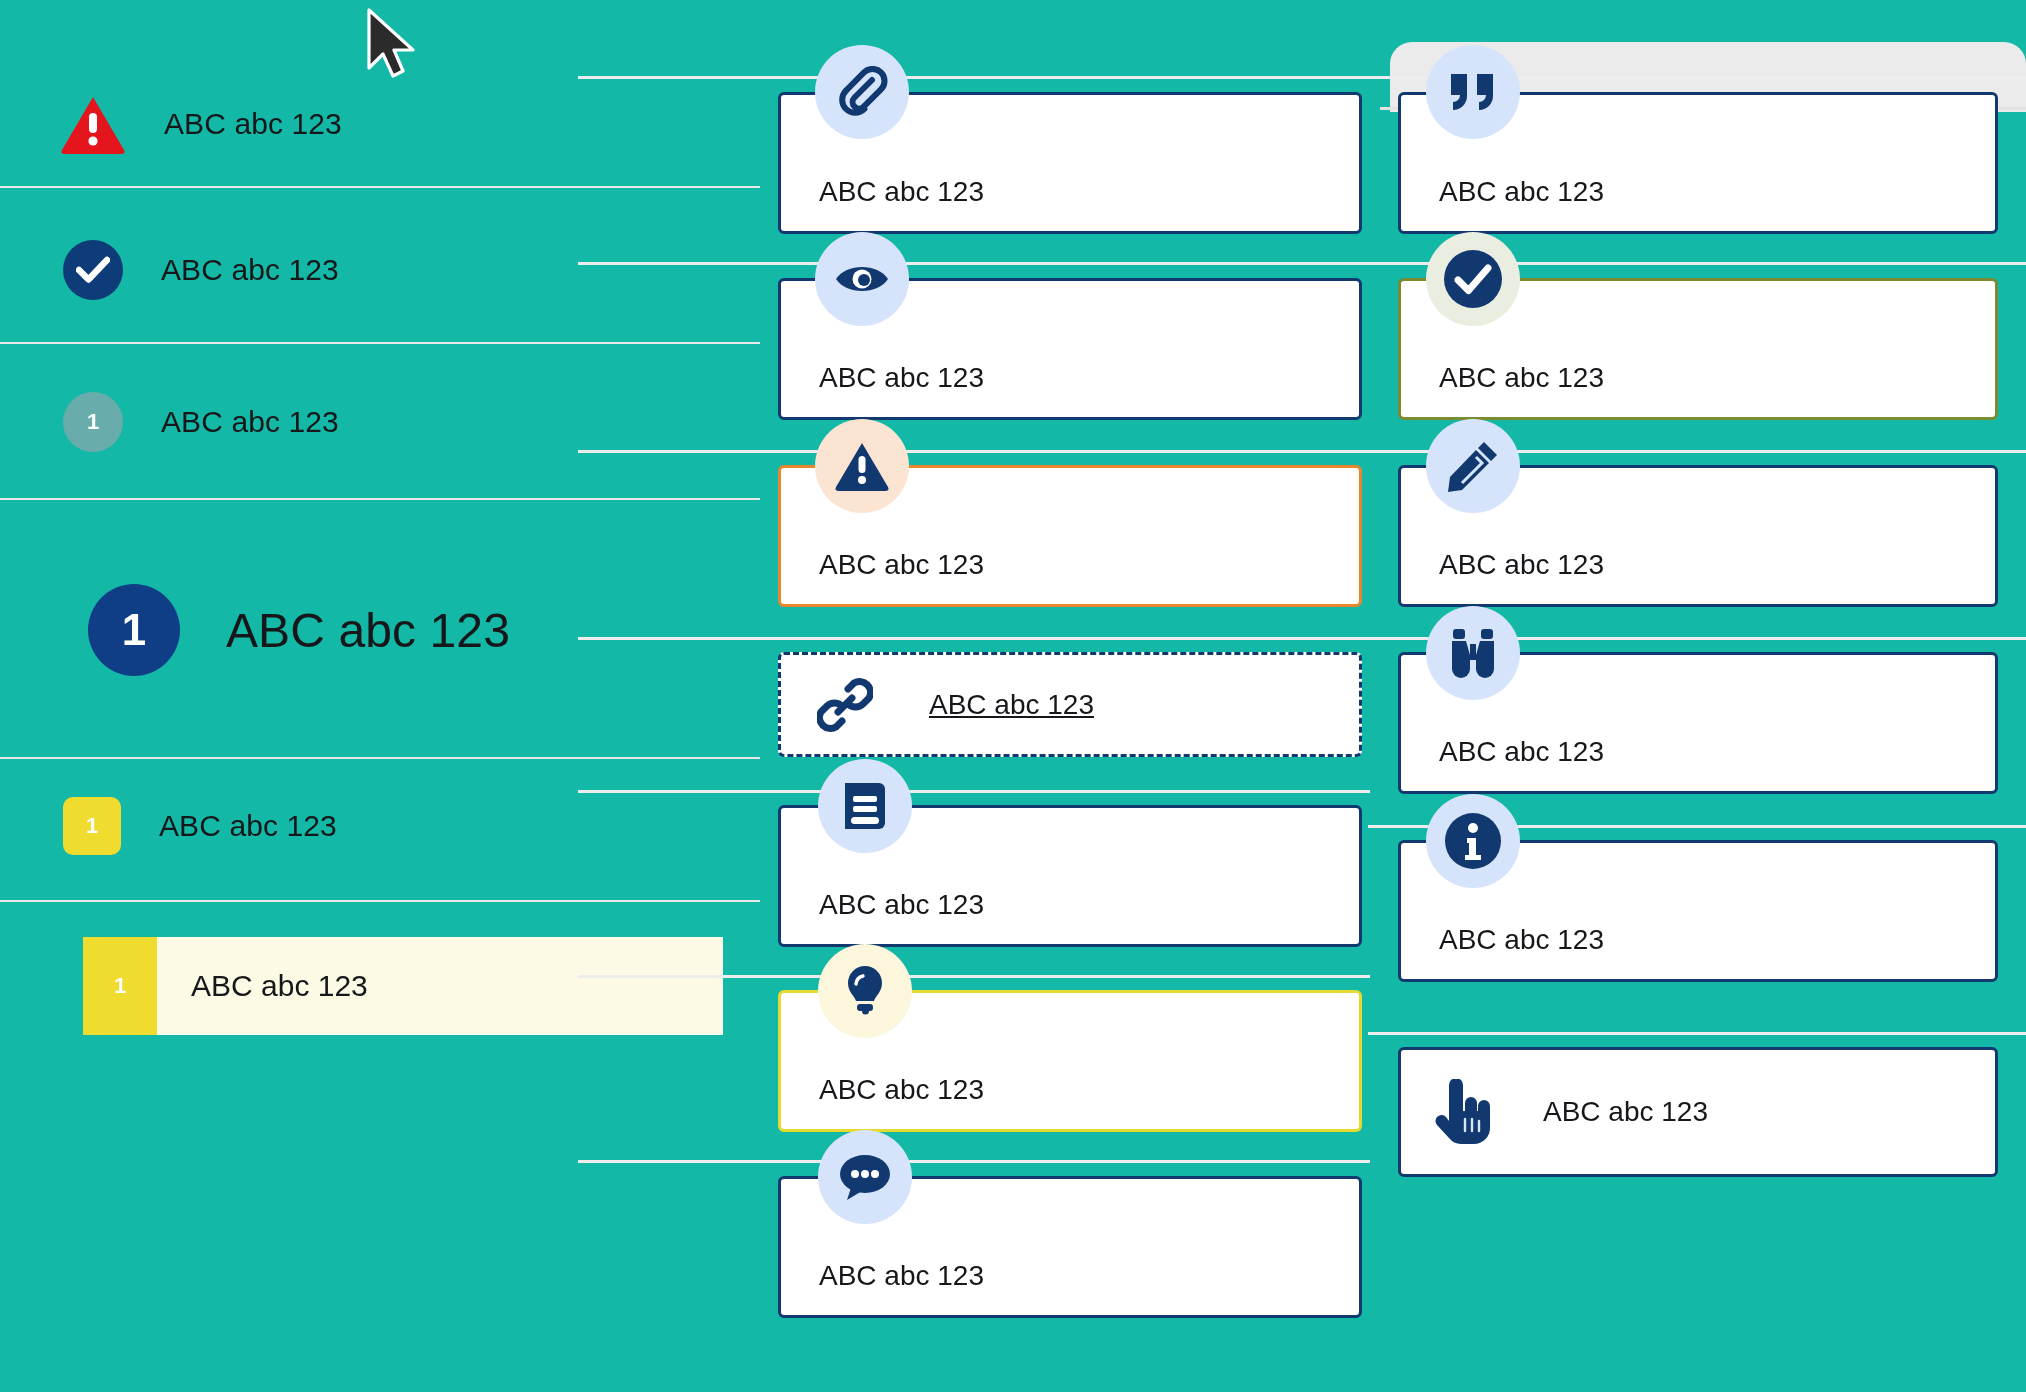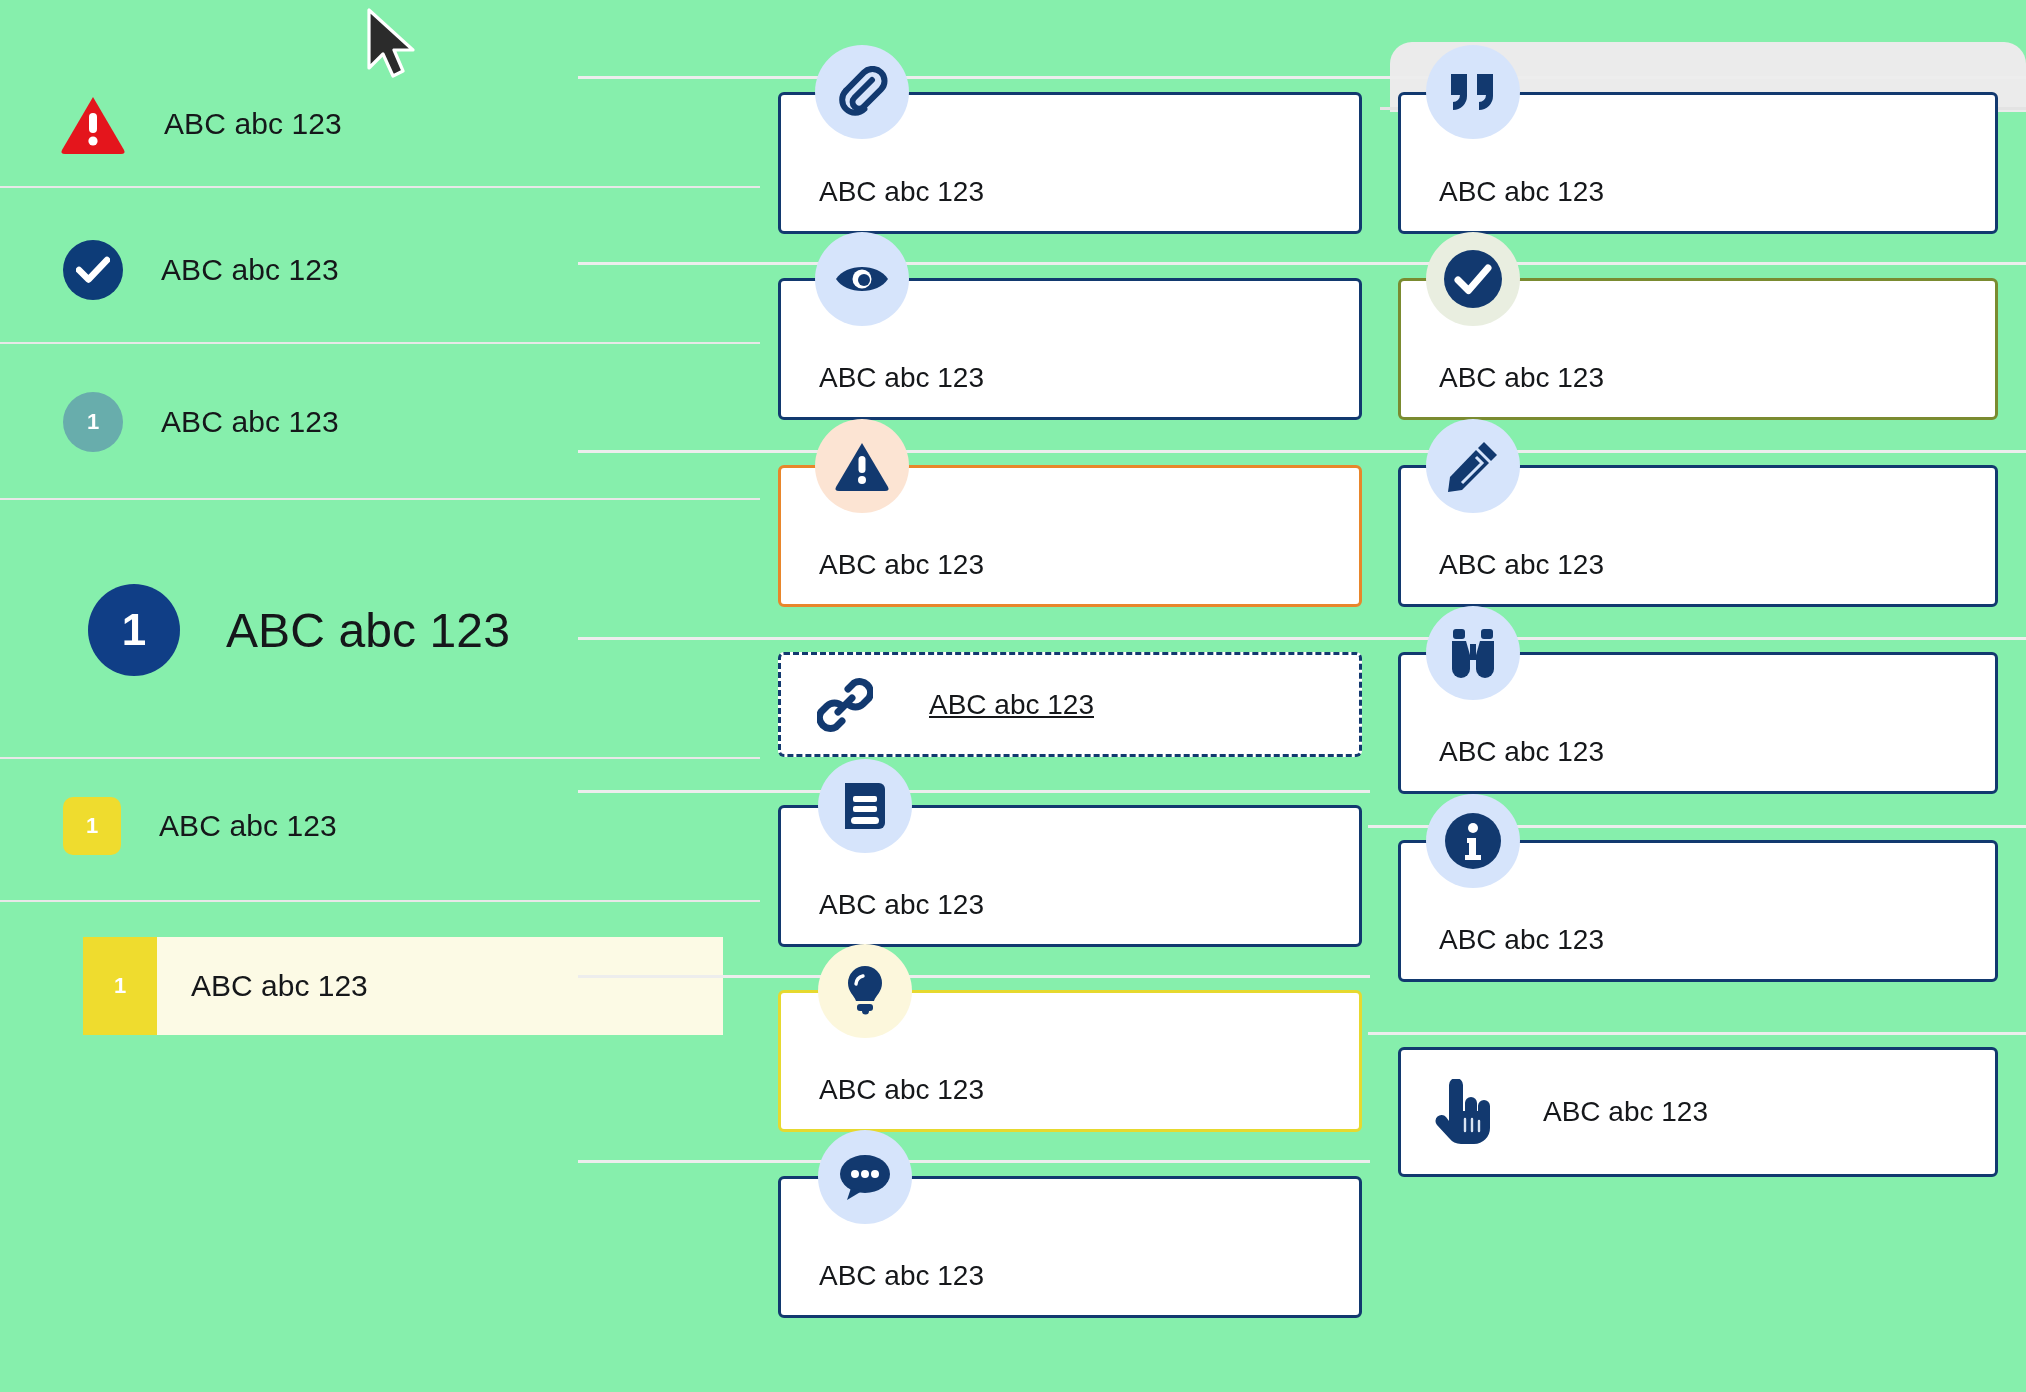--- a/index.html
+++ b/index.html
@@ -2,21 +2,21 @@
 <html><head>
 <meta charset="utf-8">
 <style>
   * { box-sizing: border-box; margin: 0; padding: 0; }
   html, body {
     width: 2026px; height: 1392px;
     background: #ffffff;
     font-family: "Liberation Sans", sans-serif;
     overflow: hidden;
   }
-  .page { position: relative; width: 2026px; height: 1392px; background:#86efac; }
+  .page { position: relative; width: 2026px; height: 1392px; background:#14b8a6; }
 
   
   .ghost-panel{
     position:absolute; left:1390px; top:42px; width:636px; height:70px;
     background:#ebebeb; border-radius:22px 22px 0 0;
   }
   .ghost-panel-line{
     position:absolute; left:1380px; top:107px; width:646px; height:3px;
     background:#e3e3e3;
   }

